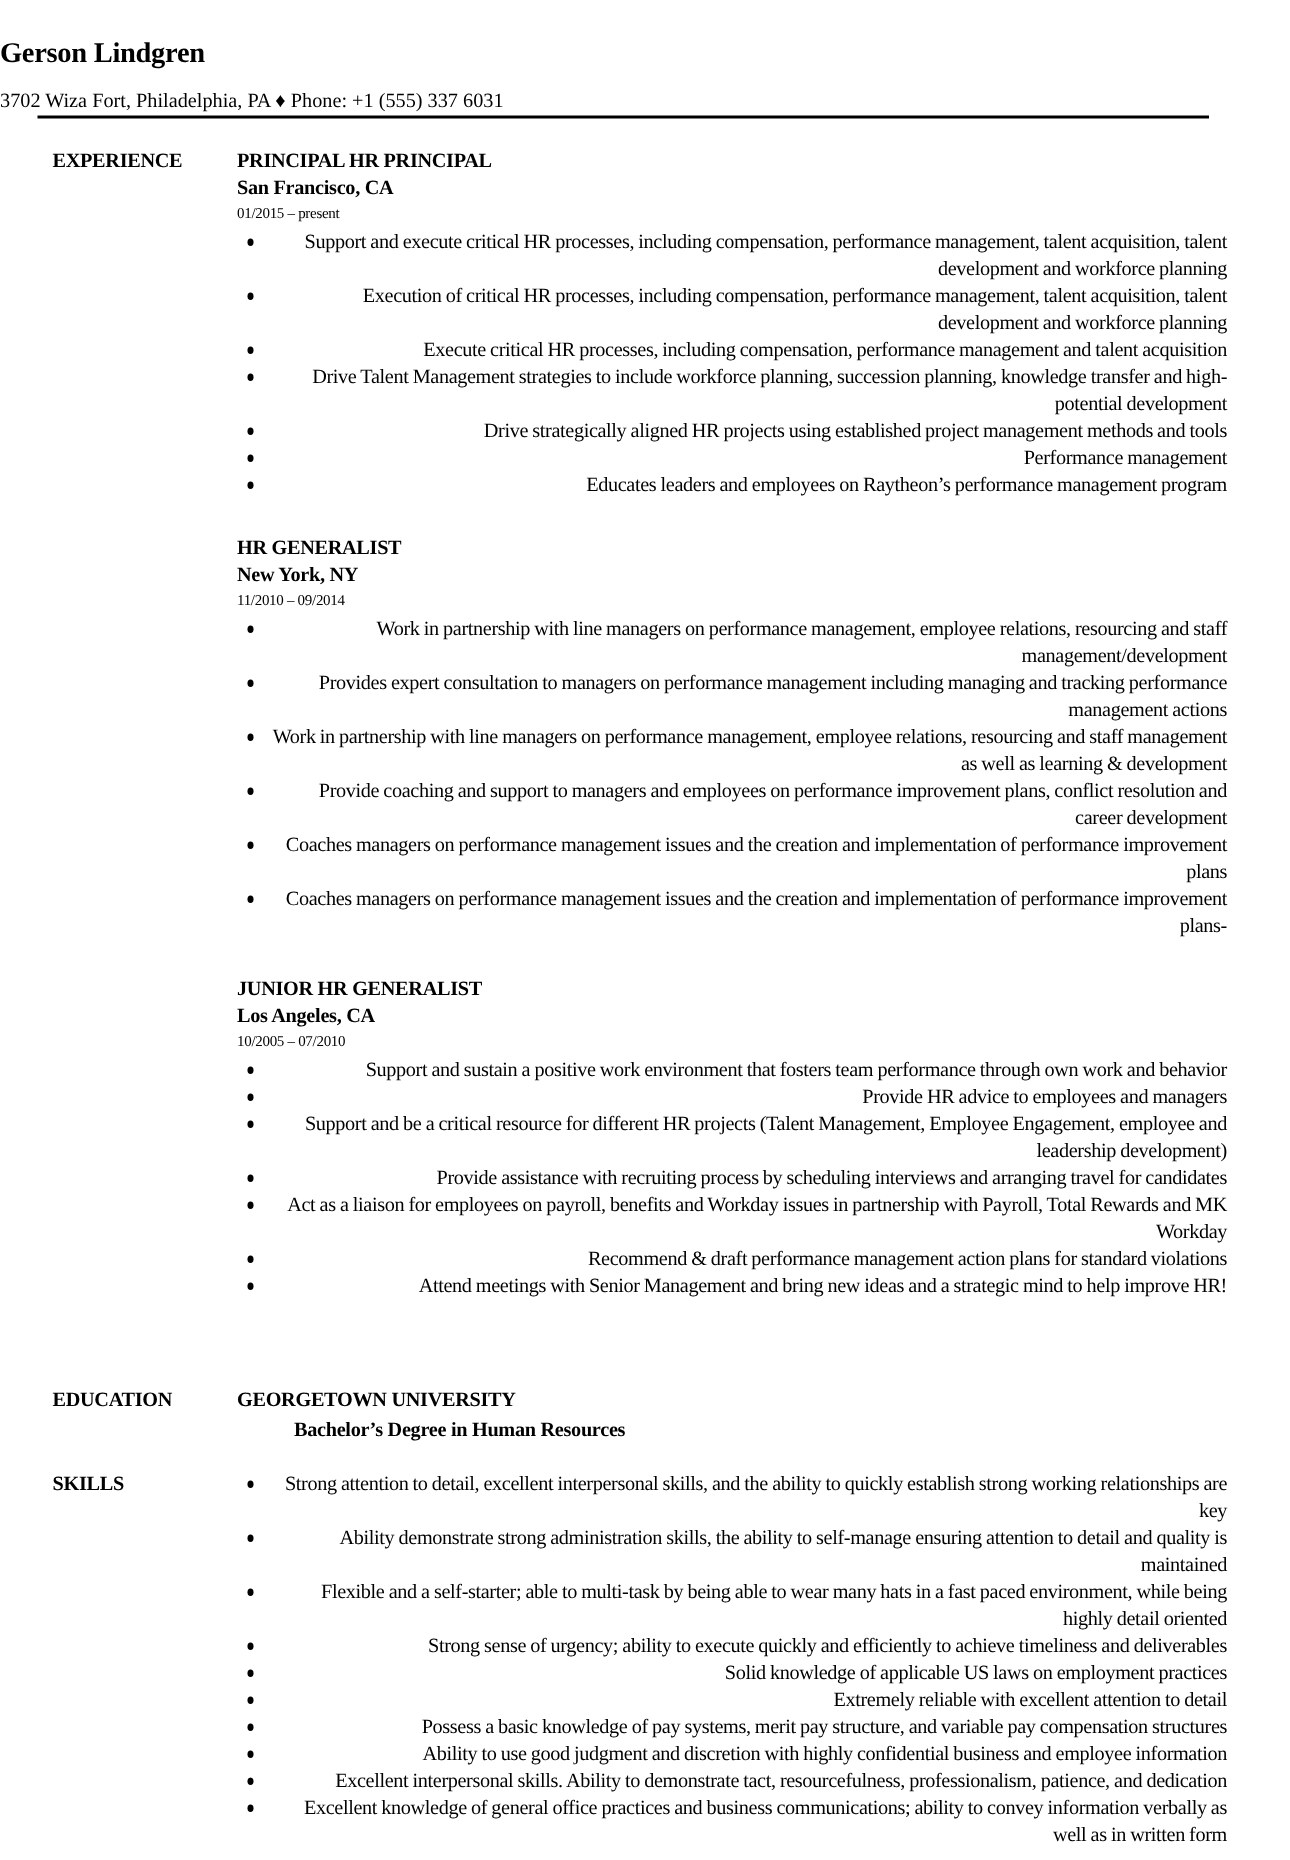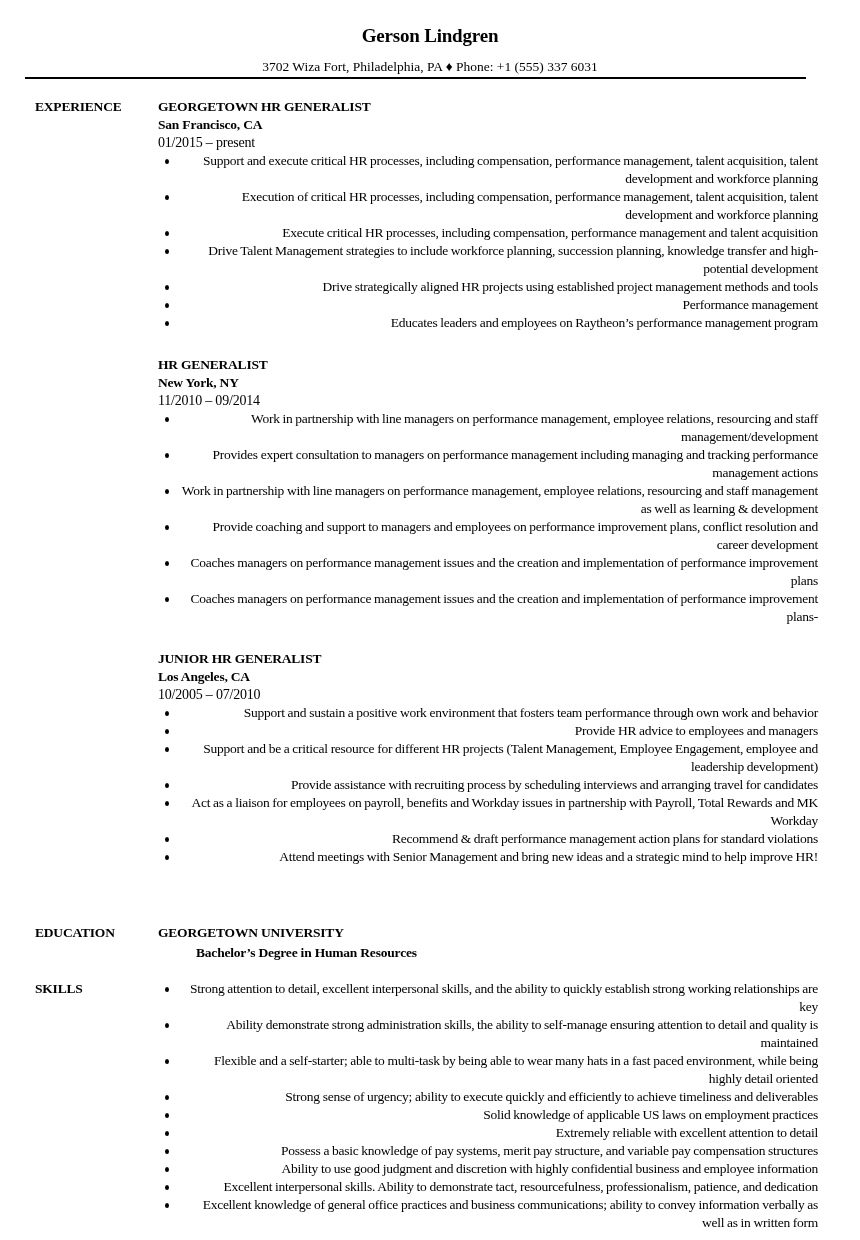--- a/index.html
+++ b/index.html
@@ -15,21 +15,21 @@
       color: #000000;
       font-family: "Liberation Serif", "DejaVu Serif", serif;
     }
     .page {
       position: absolute;
       left: 0;
       top: 0;
       width: 860px;
     }
     .header {
-      text-align: center;
+      text-align: left;
       padding-top: 24px;
     }
     .name {
       font-weight: bold;
       font-size: 19px;
       letter-spacing: -0.2px;
       line-height: 24px;
       margin: 0;
     }
     .contact {
@@ -73,21 +73,21 @@
       line-height: 18px;
       letter-spacing: -0.2px;
     }
     .job-location {
       font-weight: bold;
       font-size: 13.5px;
       line-height: 18px;
       letter-spacing: -0.2px;
     }
     .job-dates {
-      font-size: 14px;
+      font-size: 10px;
       line-height: 18px;
       letter-spacing: -0.2px;
     }
     ul.bullets {
       list-style: none;
       margin: 0;
       padding: 0 0 0 22px;
       text-align: right;
     }
     ul.bullets li {
@@ -116,21 +116,21 @@
     <div class="name">Gerson Lindgren</div>
     <div class="contact">3702 Wiza Fort, Philadelphia, PA ♦ Phone: +1 (555) 337 6031</div>
   </div>
   <div class="rule"></div>
 
   <div class="section" style="top:98px;">
     <div class="section-label" style="top:0;">EXPERIENCE</div>
     <div class="section-body">
 
       <div class="job">
-        <div class="job-title">GEORGETOWN HR GENERALIST</div>
+        <div class="job-title">PRINCIPAL HR PRINCIPAL</div>
         <div class="job-location">San Francisco, CA</div>
         <div class="job-dates">01/2015 – present</div>
         <ul class="bullets">
           <li><span class="dot"></span><span>Support and execute critical HR processes, including compensation, performance management, talent acquisition, talent development and workforce planning</span></li>
           <li><span class="dot"></span><span>Execution of critical HR processes, including compensation, performance management, talent acquisition, talent development and workforce planning</span></li>
           <li><span class="dot"></span><span>Execute critical HR processes, including compensation, performance management and talent acquisition</span></li>
           <li><span class="dot"></span><span>Drive Talent Management strategies to include workforce planning, succession planning, knowledge transfer and high-potential development</span></li>
           <li><span class="dot"></span><span>Drive strategically aligned HR projects using established project management methods and tools</span></li>
           <li><span class="dot"></span><span>Performance management</span></li>
           <li><span class="dot"></span><span>Educates leaders and employees on Raytheon’s performance management program</span></li>

